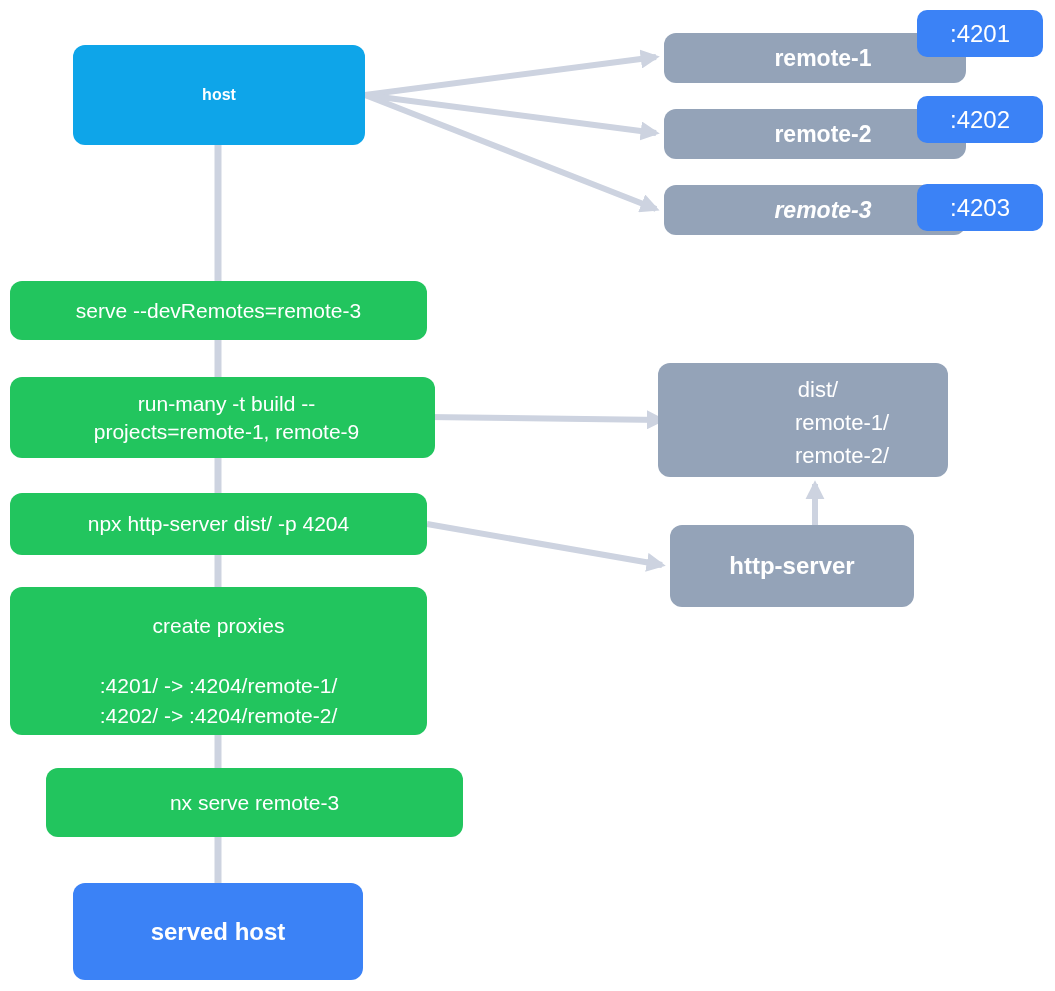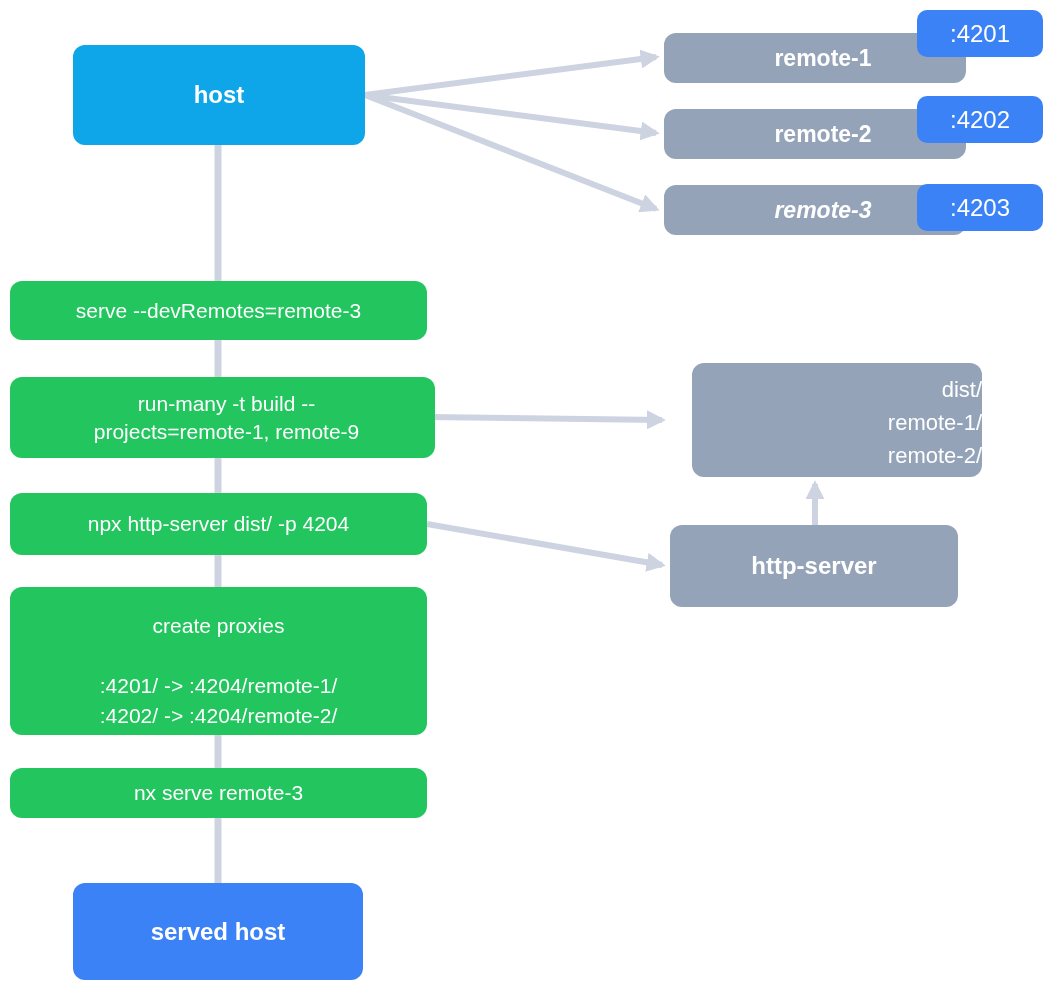--- a/index.html
+++ b/index.html
@@ -8,21 +8,21 @@
 
   #edges { position:absolute; left:0; top:0; width:1055px; height:991px; z-index:1; }
   .edge { stroke: var(--c-connector); fill:none; }
   .edge.arrow { stroke-width:6; }
   .edge.trunk { stroke-width:7; }
   #arrowhead path { fill: var(--c-connector); }
 
   .node { position:absolute; color: var(--c-label-text); display:flex; align-items:center;
           justify-content:center; text-align:center; border-radius:12px; z-index:2; }
 
-  .host        { left:73px;  top:45px;  width:292px; height:100px; background:var(--c-host); font-size:24px; font-weight:700; }
+  .host        { left:73px;  top:45px;  width:292px; height:100px; background:var(--c-host); font-size:16px; font-weight:700; }
   .served-host { left:73px;  top:883px; width:290px; height:97px;  background:var(--c-served-host); font-size:24px; font-weight:700; }
 
   .remote   { left:664px; width:286px; height:50px; background:var(--c-remote); font-size:23px; font-weight:700;padding-left:16px; }
   .remote-1 { top:33px; }
   .remote-2 { top:109px; }
   .remote-3 { top:185px;font-style:italic; }
 
   .badge   { position:absolute; left:917px; width:126px; height:47px; background:var(--c-port-badge);
              color:var(--c-label-text); border-radius:10px; display:flex; align-items:center;
              justify-content:center; font-size:24px; z-index:3; }
@@ -30,28 +30,28 @@
   .badge-2 { top:96px; }
   .badge-3 { top:184px; }
 
   .command { left:10px; width:417px; background:var(--c-command); font-size:21px; }
   .cmd-serve   { top:281px; height:59px; }
   .cmd-runmany { top:377px; height:81px; flex-direction:column; line-height:28px;padding-left:8px; }
   .cmd-npx     { top:493px; height:62px; }
   .cmd-proxies { top:587px; height:148px; flex-direction:column; justify-content:flex-start;
                  padding-top:12px; box-sizing:border-box; line-height:30px; }
   .cmd-proxies .proxies-title { margin-bottom:30px;margin-top:12px; }
-  .cmd-nxserve { top:768px; height:50px; }
+  .cmd-nxserve { top:768px; height:69px;margin-left:36px; }
 
-  .dist { left:692px; top:363px; width:290px; height:114px; background:var(--c-remote);
-          flex-direction:column; align-items:flex-end; justify-content:flex-start;
+  .dist { left:658px; top:363px; width:290px; height:114px; background:var(--c-remote);
+          flex-direction:column; align-items:center; justify-content:flex-start;
           padding:10px 0 0 30px; box-sizing:border-box; font-size:22px; line-height:33px; text-align:left; }
   .dist .indent { padding-left:48px; }
 
-  .http-server { left:670px; top:525px; width:288px; height:82px; background:var(--c-remote);
+  .http-server { left:670px; top:525px; width:244px; height:82px; background:var(--c-remote);
                  font-size:24px; font-weight:700; }
 </style>
 </head>
 <body>
 
 <div id="canvas">
 
   <svg id="edges">
     <defs>
       <marker id="arrowhead" viewBox="0 0 10 10" refX="8" refY="5" markerWidth="3.2" markerHeight="3.2" orient="auto">

